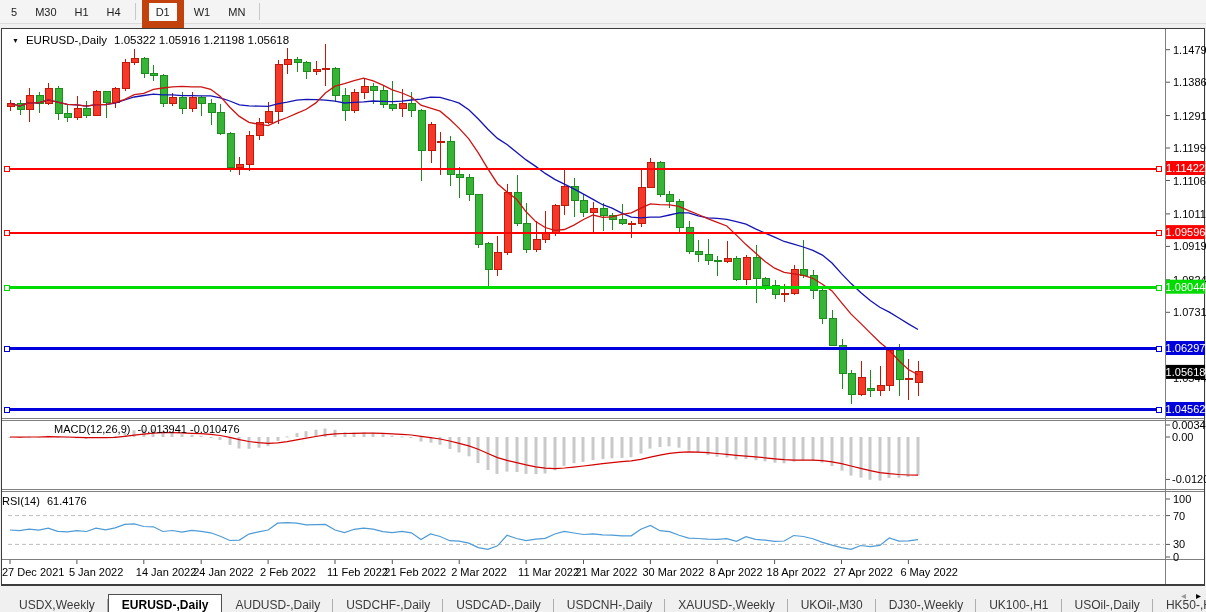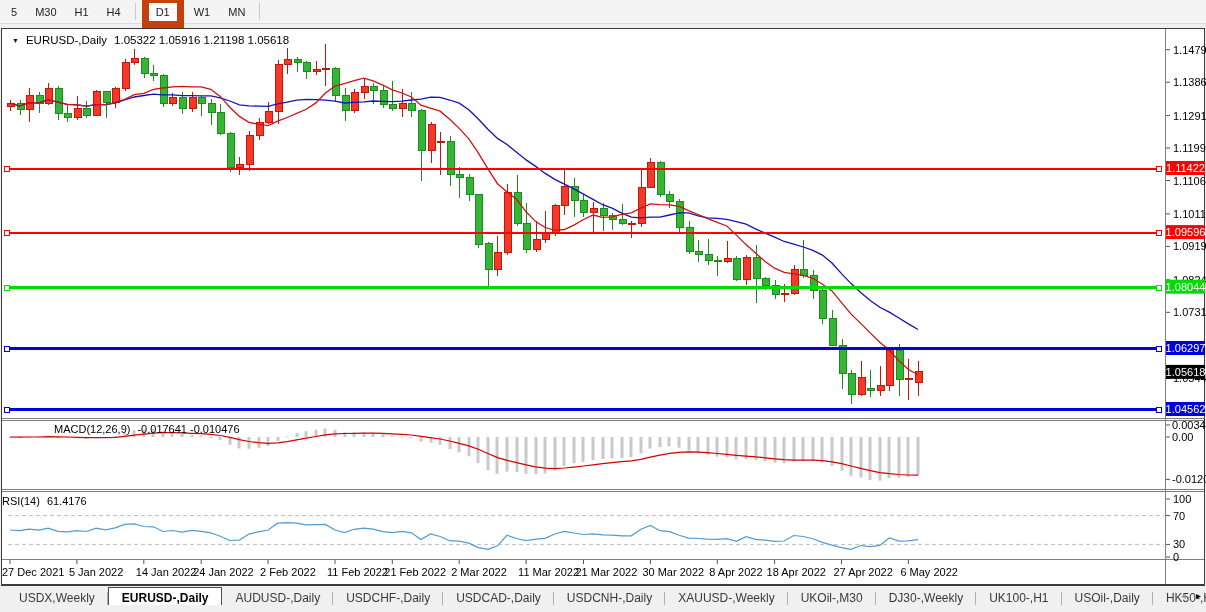--- a/index.html
+++ b/index.html
@@ -15,21 +15,21 @@
   #chart-svg{position:absolute;left:0;top:0;}
   #chart-svg text{font-family:"Liberation Sans","DejaVu Sans",sans-serif;font-size:11px;fill:#000;}
   
   .ovl{position:absolute;font-size:11px;color:#000;display:flex;gap:7px;white-space:nowrap;z-index:5;}
   #chart-title{left:12px;top:34px;font-size:11.5px;}
   #chart-title .tri{font-size:7px;margin-top:3px;color:#111;}
   #macd-label{left:18px;top:423px;margin-left:36px;}
   #rsi-label{left:2px;top:495px;}
   
   #tabbar{position:absolute;left:0;top:587px;width:1206px;height:25px;background:#f0f0f0;
-    display:flex;align-items:flex-start;padding-left:6px;box-sizing:border-box;}
+    display:flex;align-items:flex-end;padding-left:6px;box-sizing:border-box;}
   .tab{font-size:12px;color:#3a3a3a;padding:4px 13px 0 13px;position:relative;cursor:default;}
   .tab:not(.active):not(:last-of-type)::after{content:'';position:absolute;right:0;top:5px;width:1px;height:13px;background:#aeaeae;}
   .tab.active{background:#fff;border:1px solid #4f4f4f;border-bottom:none;font-weight:bold;color:#000;padding-top:3px;}
   #tab-arrows{position:absolute;right:1px;top:590px;display:flex;gap:2px;z-index:6;}
   #tab-arrows span{font-size:10px;width:13px;text-align:center;cursor:default;}
   .arrow-dim{color:#9b9b9b;} .arrow-on{color:#000;}
 </style>
 </head>
 <body>
 
@@ -467,21 +467,21 @@
     </svg>
 
   <div class="ovl" id="chart-title">
     <span class="tri">▼</span>
     <span>EURUSD-,Daily</span>
     <span>1.05322 1.05916 1.21198 1.05618</span>
   </div>
 
   <div class="ovl" id="macd-label">
     <span>MACD(12,26,9)</span>
-    <span>-0.017641 -0.010476</span>
+    <span>-0.013941 -0.010476</span>
   </div>
 
   <div class="ovl" id="rsi-label">
     <span>RSI(14)</span>
     <span>61.4176</span>
   </div>
 
   <div id="tabbar">
       <div class="tab">USDX,Weekly</div>
       <div class="tab active">EURUSD-,Daily</div>

